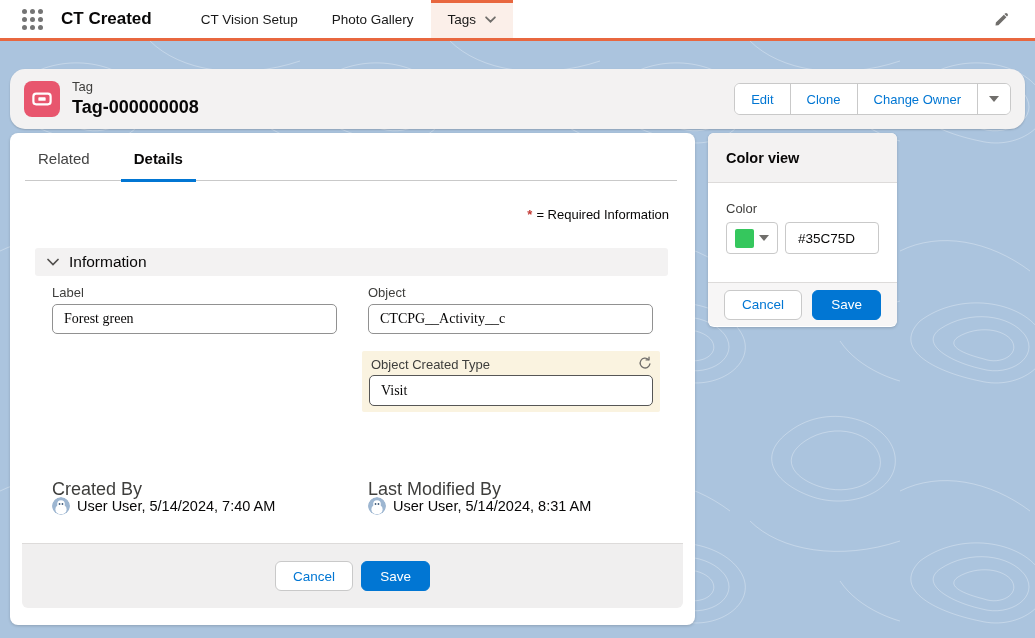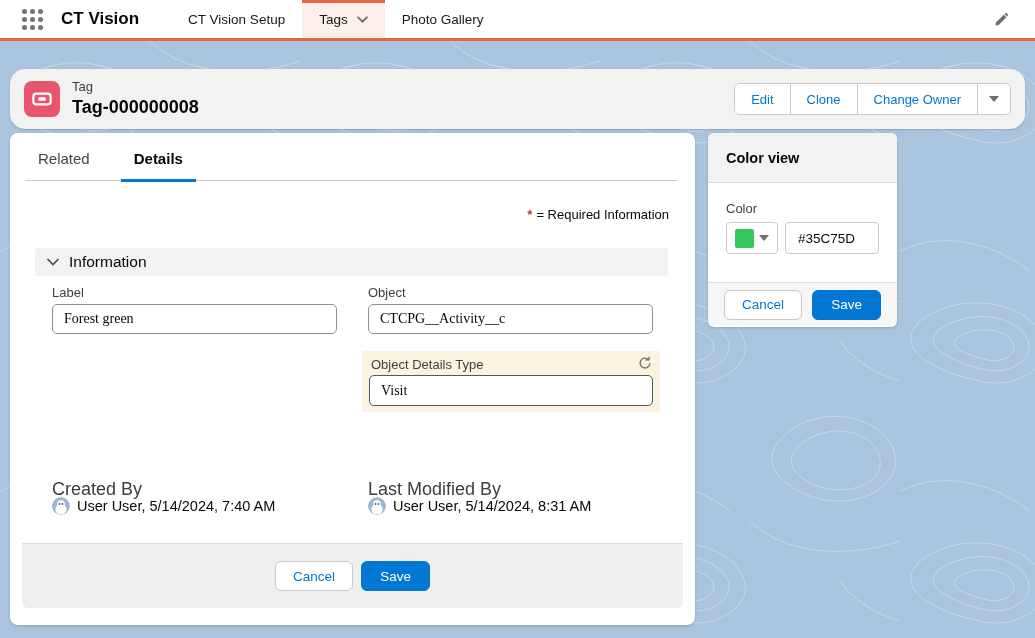--- a/index.html
+++ b/index.html
@@ -106,35 +106,35 @@
       <span></span>
         <span></span>
         <span></span>
         <span></span>
         <span></span>
         <span></span>
         <span></span>
         <span></span>
         <span></span>
     </div>
-    <div class="app-name">CT Vision</div>
+    <div class="app-name">CT Created</div>
     <nav class="nav-tabs">
       <div class="nav-tab">
         <span>CT Vision Setup</span>
+      </div>
+      <div class="nav-tab">
+        <span>Photo Gallery</span>
       </div>
       <div class="nav-tab active">
         <span>Tags</span>
         <span style="display:flex;">
           <svg width="11" height="7" viewBox="0 0 10 6">
               <path d="M1 1l4 4 4-4" fill="none" stroke="#706E6B" stroke-width="1.6" stroke-linecap="round"></path>
             </svg>
         </span>
-      </div>
-      <div class="nav-tab">
-        <span>Photo Gallery</span>
       </div>
     </nav>
     <div class="nav-pencil">
       <svg width="15" height="15" viewBox="0 0 16 16">
           <path fill="#706E6B" d="M2 11.3 1.6 14.4 4.7 14 13.2 5.5 10.5 2.8 Z M14.4 4.3a1.7 1.7 0 0 0 0-2.4l-.3-.3a1.7 1.7 0 0 0-2.4 0l-.6.6 2.7 2.7Z"></path>
         </svg>
     </div>
   </header>
 
   <section class="record-card">
@@ -177,21 +177,21 @@
       <span class="section-title">Information</span>
     </div>
 
     <div class="field-label" style="left:42px;top:152px;">Label</div>
     <input class="sf-input" style="left: 42px; top: 171px;" value="Forest green">
 
     <div class="field-label" style="left:358px;top:152px;">Object</div>
     <input class="sf-input" style="left: 358px; top: 171px;" value="CTCPG__Activity__c">
 
     <div class="highlight-box">
-      <div class="field-label">Object Details Type</div>
+      <div class="field-label">Object Created Type</div>
       <button class="undo-btn">
         <svg width="14" height="14" viewBox="0 0 16 16">
           <path d="M13.6 9a5.6 5.6 0 1 1-1.7-5" fill="none" stroke="#706E6B" stroke-width="1.5" stroke-linecap="round"></path>
           <path d="M12.6 1.2v3.3H9.3" fill="none" stroke="#706E6B" stroke-width="1.5" stroke-linecap="round" stroke-linejoin="round"></path>
         </svg>
       </button>
       <input class="sf-input" value="Visit" style="">
     </div>
 
 

